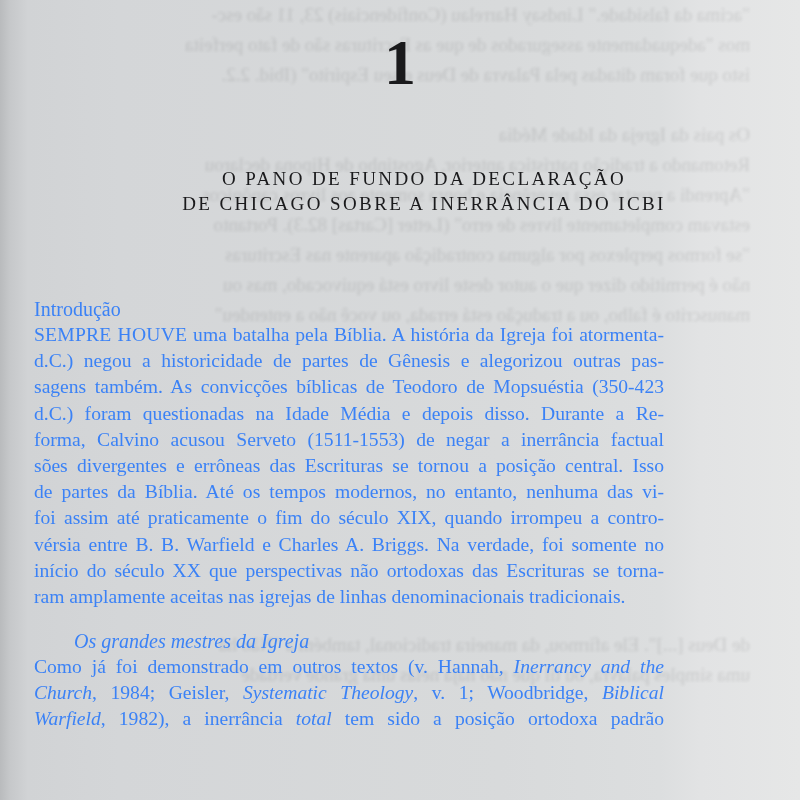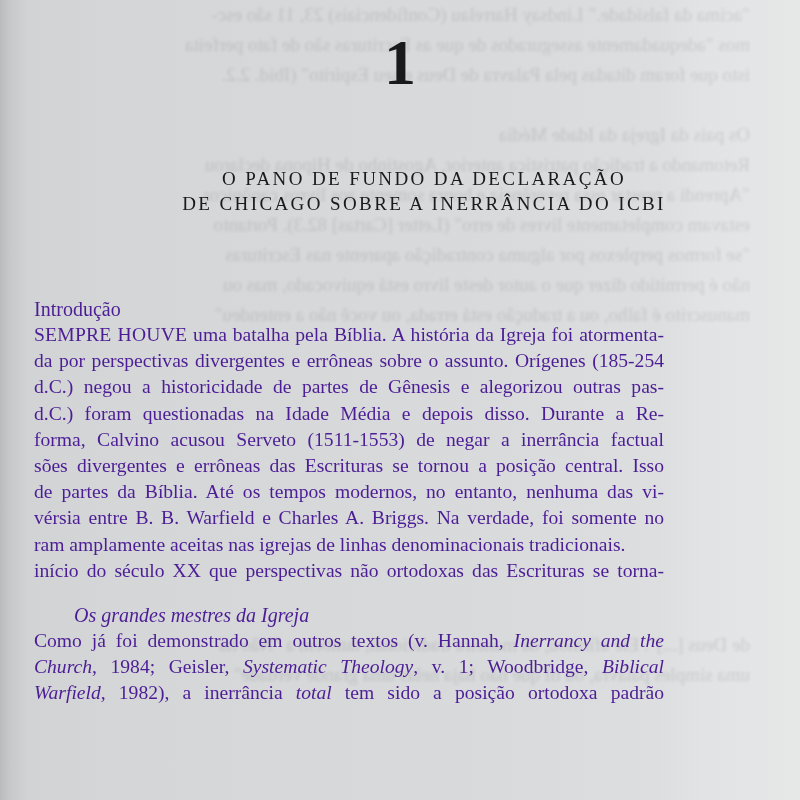--- a/index.html
+++ b/index.html
@@ -66,21 +66,21 @@
     }
     .chapter-title div { white-space: nowrap; padding-left: 48px; }
     .body-text {
       position: absolute;
       left: 34px;
       top: 296px;
       width: 630px;
       font-family: "Liberation Serif", serif;
       font-size: 19.6px;
       line-height: 26.2px;
-      color: #4c1d95;
+      color: #3b82f6;
     }
     .line {
       white-space: nowrap;
       text-align: justify;
       text-align-last: justify;
       height: 26.2px;
     }
     .line.last { text-align-last: left; }
     .section-heading {
       font-size: 20px;
@@ -131,29 +131,30 @@
 
   <div class="chapter-title">
     <div>O PANO DE FUNDO DA DECLARAÇÃO</div>
     <div>DE CHICAGO SOBRE A INERRÂNCIA DO ICBI</div>
   </div>
 
   <div class="body-text">
     <div class="section-heading">Introdução</div>
 
     <div class="line"><span class="smallcaps">SEMPRE HOUVE</span><span> uma batalha pela Bíblia. A história da Igreja foi atormenta-</span></div>
-    <div class="line">da por perspectivas divergentes e errôneas sobre o assunto. Orígenes (185-254</div>
     <div class="line">d.C.) negou a historicidade de partes de Gênesis e alegorizou outras pas-</div>
+    <div class="line">sagens também. As convicções bíblicas de Teodoro de Mopsuéstia (350-423</div>
     <div class="line">d.C.) foram questionadas na Idade Média e depois disso. Durante a Re-</div>
     <div class="line">forma, Calvino acusou Serveto (1511-1553) de negar a inerrância factual</div>
     <div class="line">sões divergentes e errôneas das Escrituras se tornou a posição central. Isso</div>
     <div class="line">de partes da Bíblia. Até os tempos modernos, no entanto, nenhuma das vi-</div>
+    <div class="line">foi assim até praticamente o fim do século XIX, quando irrompeu a contro-</div>
     <div class="line">vérsia entre B. B. Warfield e Charles A. Briggs. Na verdade, foi somente no</div>
+    <div class="line">início do século XX que perspectivas não ortodoxas das Escrituras se torna-</div>
     <div class="line last">ram amplamente aceitas nas igrejas de linhas denominacionais tradicionais.</div>
-    <div class="line">início do século XX que perspectivas não ortodoxas das Escrituras se torna-</div>
 
     <div class="gap"></div>
 
     <div class="section-heading italic">Os grandes mestres da Igreja</div>
 
     <div class="line rich"><span>Como já foi demonstrado em outros textos (v. Hannah, </span><em>Inerrancy and the</em></div>
     <div class="line rich"><em>Church</em><span>, 1984; Geisler, </span><em>Systematic Theology</em><span>, v. 1; Woodbridge, </span><em>Biblical</em></div>
     <div class="line rich"><em>Warfield</em><span>, 1982), a inerrância </span><em>total</em><span> tem sido a posição ortodoxa padrão</span></div>
   </div>
 </div>

